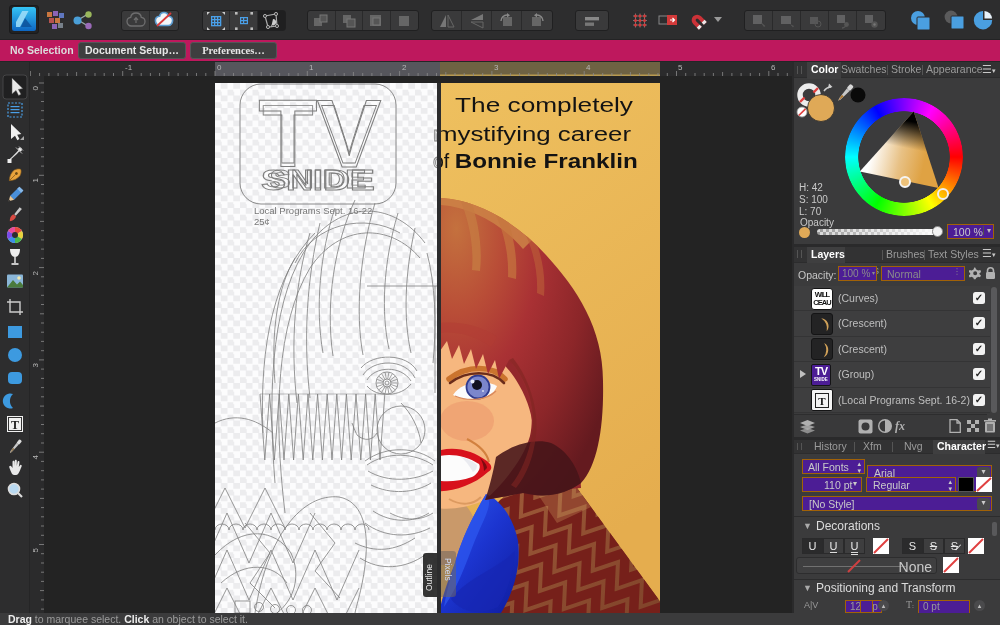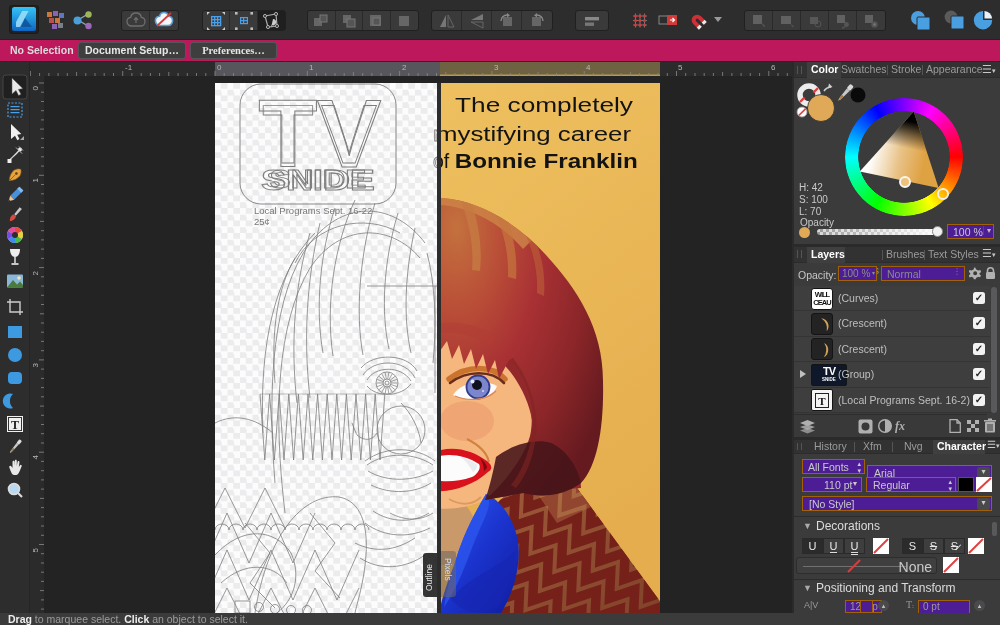--- a/index.html
+++ b/index.html
@@ -894,21 +894,21 @@
 <div class="abs" style="left:179px;top:70.4px;width:12px;height:12px;background:#f2f2f2;border-radius:2.5px;color:#222;font-size:10px;font-weight:bold;text-align:center;line-height:12px;">✓</div>
 <div class="abs" style="left:0;top:89.8px;width:196px;height:25.4px;background:#3e3e3f;border-bottom:1px solid #343435;"></div>
 <div class="abs" style="left:17px;top:91.3px;width:22px;height:22px;background:#232324;border:1px solid #141415;border-radius:3px;">
           <svg width="22" height="22">
             <path d="M 11 4 A 8 8 0 0 1 13 18 A 13 13 0 0 0 11 4 Z" fill="#cfa058" transform="rotate(10 11 11)"></path>
           </svg></div>
 <div class="abs" style="left:44px;top:95.8px;color:#bfbfbf;font-size:10.5px;">(Crescent)</div>
 <div class="abs" style="left:179px;top:95.8px;width:12px;height:12px;background:#f2f2f2;border-radius:2.5px;color:#222;font-size:10px;font-weight:bold;text-align:center;line-height:12px;">✓</div>
 <div class="abs" style="left:0;top:115.2px;width:196px;height:25.4px;background:#3e3e3f;border-bottom:1px solid #343435;"></div>
 <div class="abs" style="left:6px;top:123.2px;width:0;height:0;border-top:4.5px solid transparent;border-bottom:4.5px solid transparent;border-left:6px solid #c0c0c0;"></div>
-        <div class="abs" style="left:17px;top:116.7px;width:36px;height:22px;background:#0f172a;border:1px solid #141415;border-radius:2px;text-align:center;">
+        <div class="abs" style="left:17px;top:116.7px;width:20px;height:22px;background:#4c1d95;border:1px solid #141415;border-radius:2px;text-align:center;">
           <div style="font-size:11px;font-weight:bold;color:#fff;line-height:13px;letter-spacing:-1px;">TV</div>
           <div style="font-size:4.5px;font-weight:bold;color:#fff;line-height:4px;">SNIDE</div>
         </div>
 <div class="abs" style="left:44px;top:121.2px;color:#bfbfbf;font-size:10.5px;">(Group)</div>
 <div class="abs" style="left:179px;top:121.2px;width:12px;height:12px;background:#f2f2f2;border-radius:2.5px;color:#222;font-size:10px;font-weight:bold;text-align:center;line-height:12px;">✓</div>
 <div class="abs" style="left:0;top:140.6px;width:196px;height:25.4px;background:#3e3e3f;border-bottom:1px solid #343435;"></div>
 <div class="abs" style="left:17px;top:142.1px;width:22px;height:22px;background:#f4f4f4;border:1px solid #141415;border-radius:2px;">
           <div style="position:absolute;left:3px;top:2.5px;width:14px;height:15px;border:1.5px solid #222;text-align:center;font-family:'Liberation Serif',serif;font-size:11px;font-weight:bold;color:#111;line-height:14px;">T</div>
         </div>
 <div class="abs" style="left:44px;top:146.6px;color:#bfbfbf;font-size:10.5px;">(Local Programs Sept. 16-2)</div>

